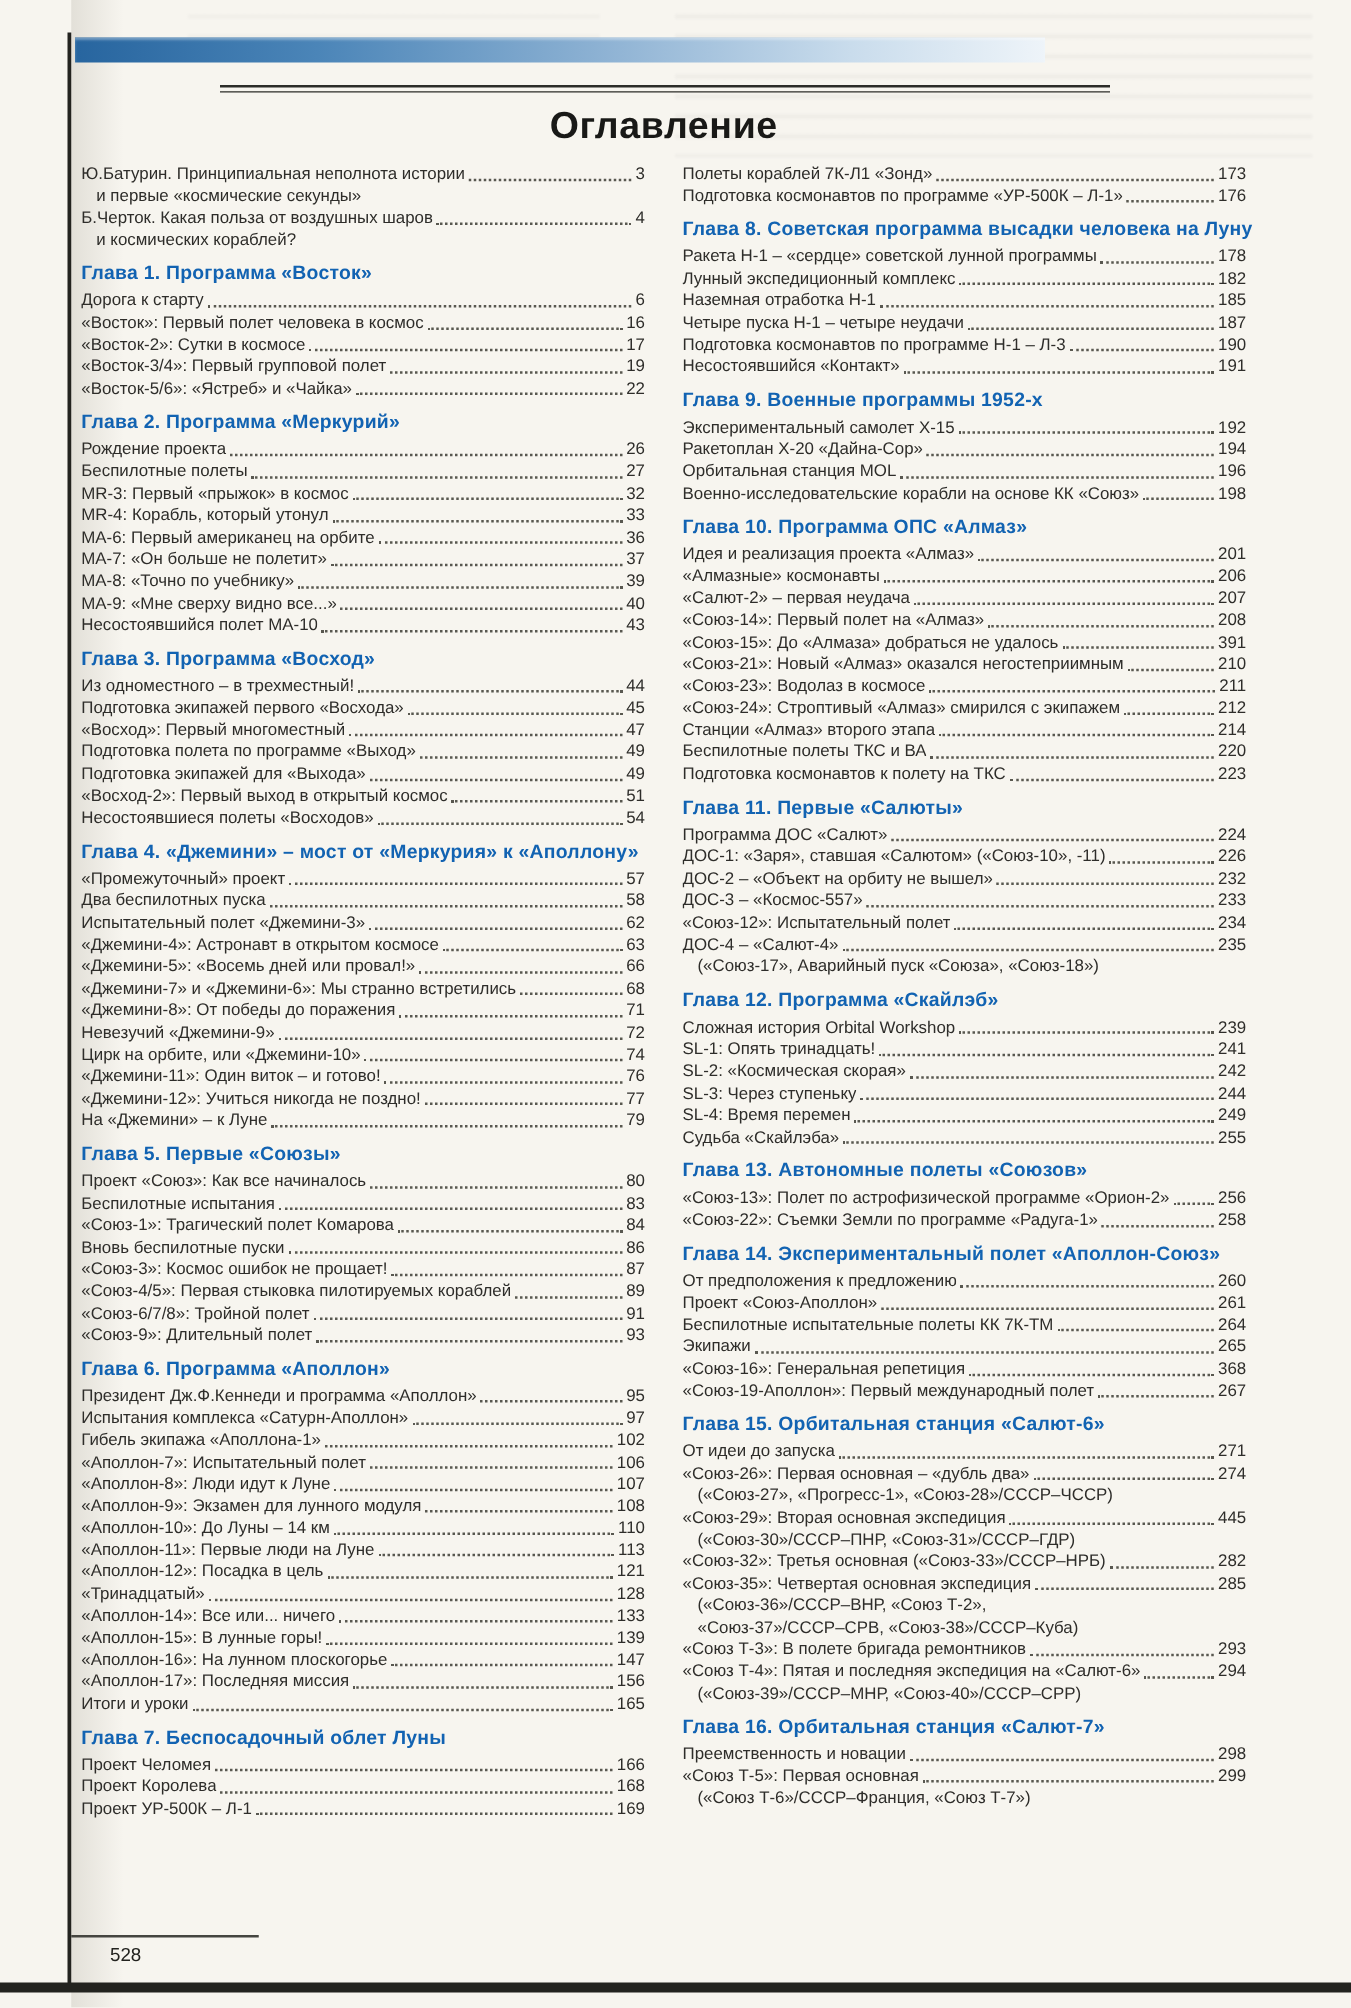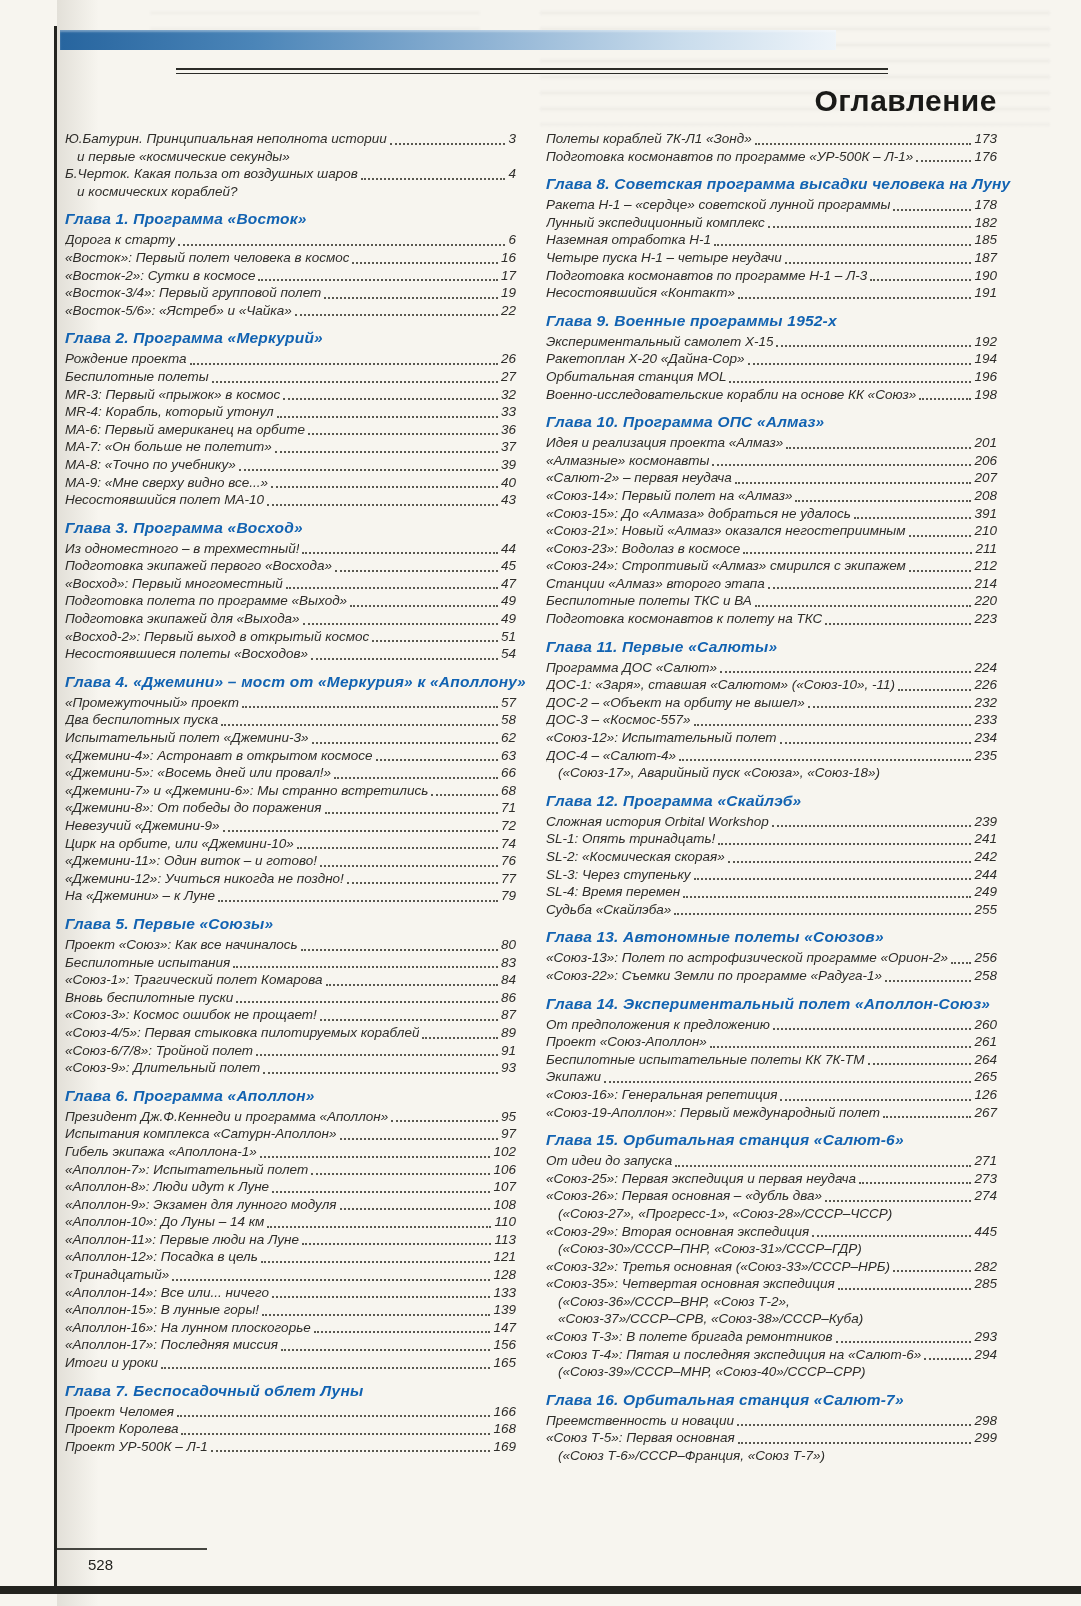--- a/index.html
+++ b/index.html
@@ -31,25 +31,25 @@
     background:linear-gradient(90deg,#27659f 0%, #4b85b8 25%, #8fb3d4 55%, #c9dcec 80%, #eef4f9 100%);
     box-shadow: inset 0 2px 2px rgba(255,255,255,.35);
   }
   .double-rule {
     position:absolute; left:176px; top:68px; width:712px; height:6px;
     border-top:2.5px solid #2c2c28; border-bottom:1.5px solid #2c2c28;
   }
 
   .content { position:absolute; left:65px; top:84px; width:932px; }
   .title {
-    text-align:right; font-size:30px; font-weight:bold; letter-spacing:.5px;
+    text-align:center; font-size:30px; font-weight:bold; letter-spacing:.5px;
     color:#191917; margin-bottom:12px;
   }
   .cols { display:flex; gap:30px; }
-  .col { width:451px;font-style:italic; }
+  .col { width:451px; }
 
   .chapter {
     color:#1263b2; font-weight:bold; font-size:15.5px; line-height:19px;
     margin:9px 0 3px; letter-spacing:.2px; white-space:nowrap;
   }
   .row { display:flex; font-size:13.5px; line-height:17.6px; white-space:nowrap; }
   .etext { flex:0 1 auto; overflow:hidden; }
   .dots { flex:1 1 8px; margin:0 3px 3px; border-bottom:2px dotted #595850; min-width:8px; }
   .num { flex:none; }
   .cont { font-size:13.5px; line-height:17.6px; padding-left:12px; white-space:nowrap; }
@@ -599,37 +599,32 @@
           <span class="num">264</span>
         </div>
         <div class="row">
           <span class="etext">Экипажи</span>
           <span class="dots"></span>
           <span class="num">265</span>
         </div>
         <div class="row">
           <span class="etext">«Союз-16»: Генеральная репетиция</span>
           <span class="dots"></span>
-          <span class="num">126</span>
+          <span class="num">368</span>
         </div>
         <div class="row">
           <span class="etext">«Союз-19-Аполлон»: Первый международный полет</span>
           <span class="dots"></span>
           <span class="num">267</span>
         </div>
         <div class="chapter">Глава 15. Орбитальная станция «Салют-6»</div>
         <div class="row">
           <span class="etext">От идеи до запуска</span>
           <span class="dots"></span>
           <span class="num">271</span>
-        </div>
-        <div class="row">
-          <span class="etext">«Союз-25»: Первая экспедиция и первая неудача</span>
-          <span class="dots"></span>
-          <span class="num">273</span>
         </div>
         <div class="row">
           <span class="etext">«Союз-26»: Первая основная – «дубль два»</span>
           <span class="dots"></span>
           <span class="num">274</span>
         </div>
         <div class="cont">(«Союз-27», «Прогресс-1», «Союз-28»/СССР–ЧССР)</div>
         <div class="row">
           <span class="etext">«Союз-29»: Вторая основная экспедиция</span>
           <span class="dots"></span>

